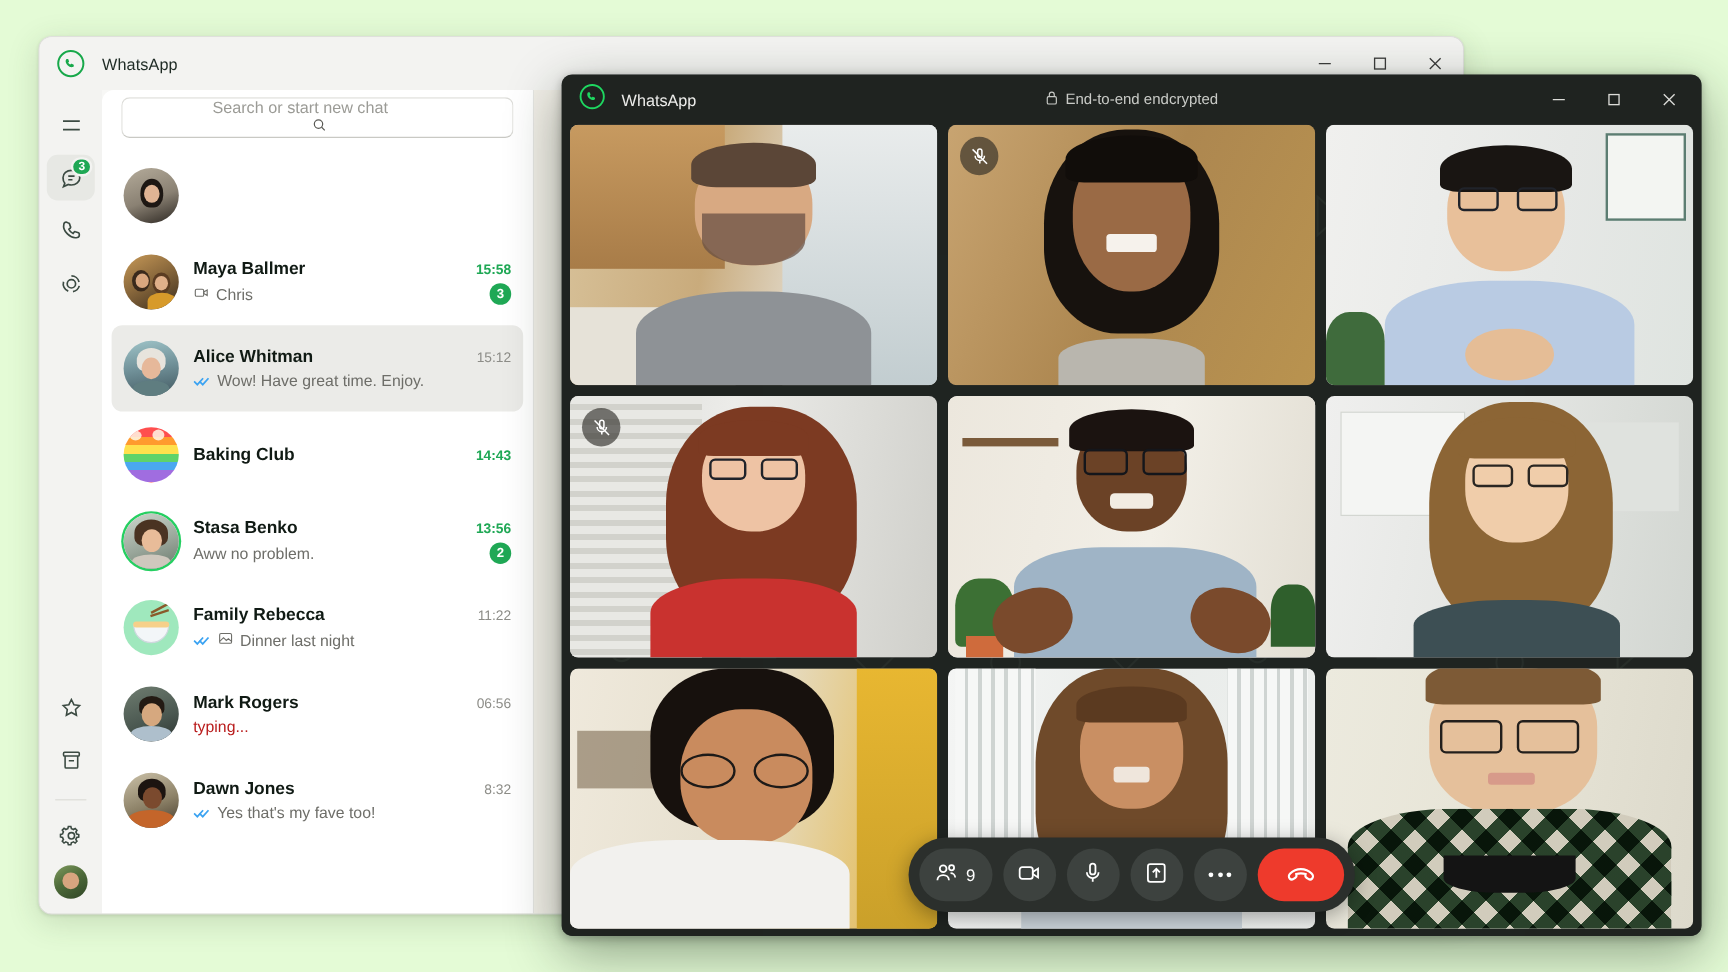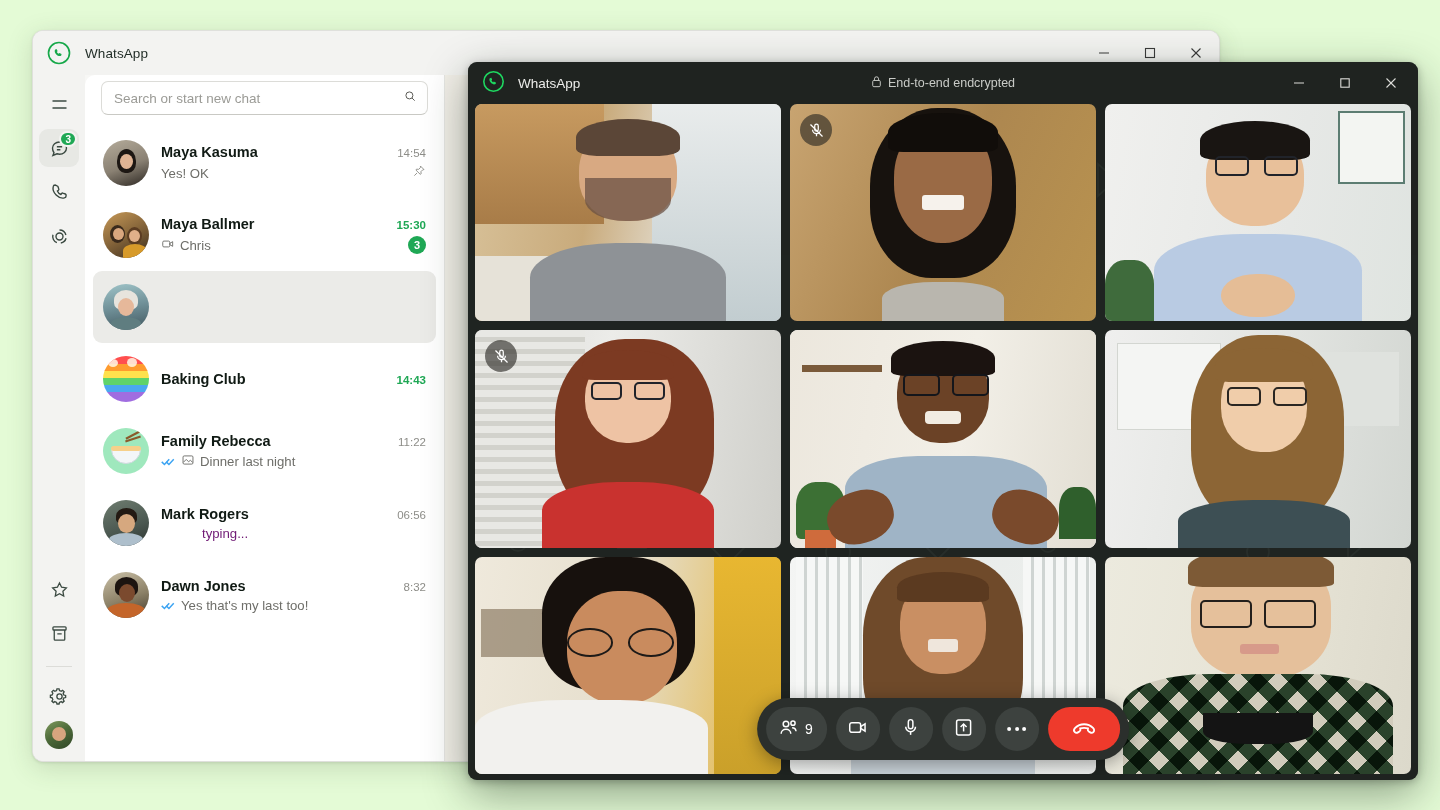--- a/index.html
+++ b/index.html
@@ -83,21 +83,21 @@
   .chat-head {
     padding: 16px 16px 8px 16px; display: flex; align-items: center; justify-content: space-between;
   }
   .chat-head h1 { font-size: 25px; font-weight: bold; color: #0f1a14; letter-spacing: -.2px; }
   .chat-head-actions { display: flex; gap: 18px; color: #2b3a33; }
   .chat-head-actions svg { width: 19px; height: 19px; }
 
   .search-wrap { padding: 6px 16px 10px; }
   .search-box {
     height: 34px; border: 1px solid #dcdcd8; border-bottom-color:#c9c9c4; border-radius: 7px;
-    display: flex; align-items: center; padding: 0 10px 0 12px; background: #fff;
+    display: flex; align-items: center; padding: 0 10px 0 12px; background: #fff; flex-direction: column;
   }
   .search-box input {
     flex: 1; border: none; outline: none; font-size: 13.5px; color: #3d3d3d;
     font-family: "Liberation Sans", sans-serif; background: transparent;
   }
   .search-box input::placeholder { color: #9b9b96; }
   .search-box svg { width: 14px; height: 14px; color: #5a5a55; }
 
   .chat-list { flex: 1; overflow: hidden; padding: 2px 8px 0; }
   .chat-item {
@@ -110,21 +110,21 @@
     overflow: hidden; background: #cfcfcf;
   }
   .avatar.ringed { box-shadow: 0 0 0 2px #25cf61; }
   .chat-main { flex: 1; min-width: 0; }
   .chat-row1 { display: flex; align-items: baseline; justify-content: space-between; }
   .chat-name { font-size: 14.5px; font-weight: bold; color: #101a14; }
   .chat-time { font-size: 11.5px; color: #8d8d88; flex: none; margin-left: 8px; }
   .chat-time.unread { color: #1fa855; font-weight: bold; }
   .chat-row2 { display: flex; align-items: center; justify-content: space-between; margin-top: 4px; }
   .chat-msg { font-size: 13.2px; color: #6e6e69; display: flex; align-items: center; gap: 5px; min-width:0; }
-  .chat-msg.typing { color: #701a75; margin-left: 41px; }
+  .chat-msg.typing { color: #b91c1c; }
   .chat-msg svg { width: 14px; height: 14px; flex: none; }
   .ticks { color: #3ba3f2; display: inline-flex; }
   .ticks svg { width: 15px; height: 11px; }
   .chat-meta { display: flex; align-items: center; gap: 7px; flex: none; }
   .badge {
     min-width: 18px; height: 18px; border-radius: 9px; background: #1fa855; color: #fff;
     font-size: 11px; font-weight: bold; display: flex; align-items: center; justify-content: center;
     padding: 0 5px;
   }
   .mention { color: #1fa855; font-size: 14px; font-weight: bold; line-height: 1; }
@@ -301,51 +301,34 @@
           </div>
         </div>
 
         <div class="chat-list">
 
           <div class="chat-item">
             <div class="avatar" style="background:linear-gradient(160deg,#b5ac9b 0%,#8a8173 55%,#2b2621 100%)">
               <span style="position:absolute;left:14px;top:9px;width:19px;height:24px;border-radius:50% 50% 42% 42%;background:#1d1713"></span>
               <span style="position:absolute;left:17px;top:14px;width:13px;height:15px;border-radius:50%;background:#e0b494"></span>
             </div>
-            <div class="chat-main">
-              <div class="chat-row1">
-                <span class="chat-name">Maya Kasuma</span>
-                <span class="chat-time">14:54</span>
-              </div>
-              <div class="chat-row2">
-                <span class="chat-msg">
-                    <span>Yes! OK</span>
-                  </span>
-                <span class="chat-meta">
-                  <span class="pin"><svg viewBox="0 0 24 24" fill="none" stroke="currentColor" stroke-width="1.6">
-                        <path d="M14.5 3.5l6 6-2.2.6-3 3 .4 3.6-1.6 1-7.3-7.3 1-1.6 3.6.4 3-3z"></path>
-                        <line x1="8.5" y1="15.5" x2="4" y2="20"></line>
-                      </svg></span>
-                </span>
-              </div>
-            </div>
           </div>
 
           <div class="chat-item">
             <div class="avatar" style="background:linear-gradient(150deg,#c89a58 0%,#8c6a3d 45%,#3a2c1c 100%)">
               <span style="position:absolute;left:7px;top:13px;width:15px;height:18px;border-radius:50%;background:#3a2a1c"></span>
               <span style="position:absolute;left:10px;top:16px;width:11px;height:12px;border-radius:50%;background:#d9a77f"></span>
               <span style="position:absolute;left:24px;top:15px;width:15px;height:18px;border-radius:50%;background:#5b3c22"></span>
               <span style="position:absolute;left:26px;top:18px;width:11px;height:12px;border-radius:50%;background:#e0b08a"></span>
               <span style="position:absolute;left:20px;bottom:0;width:24px;height:14px;border-radius:50% 50% 0 0;background:#d79a2a"></span>
             </div>
             <div class="chat-main">
               <div class="chat-row1">
                 <span class="chat-name">Maya Ballmer</span>
-                <span class="chat-time unread">15:30</span>
+                <span class="chat-time unread">15:58</span>
               </div>
               <div class="chat-row2">
                 <span class="chat-msg">
                   <span><svg viewBox="0 0 24 24" fill="none" stroke="currentColor" stroke-width="1.6">
                         <rect x="3" y="7" width="12" height="10" rx="2"></rect>
                         <path d="M15 11l5-3v8l-5-3z"></path>
                       </svg></span>
                   <span>Chris</span>
                 </span>
                 <span class="chat-meta">
@@ -354,35 +337,74 @@
               </div>
             </div>
           </div>
 
           <div class="chat-item selected">
             <div class="avatar" style="background:linear-gradient(170deg,#9fc4c8 0%,#6f8f97 50%,#41575f 100%)">
               <span style="position:absolute;left:11px;top:6px;width:24px;height:20px;border-radius:50% 50% 35% 35%;background:#e7e4dd"></span>
               <span style="position:absolute;left:15px;top:14px;width:16px;height:18px;border-radius:50%;background:#e6b89a"></span>
               <span style="position:absolute;left:8px;bottom:0;width:30px;height:13px;border-radius:50% 50% 0 0;background:#5f7d80"></span>
             </div>
+            <div class="chat-main">
+              <div class="chat-row1">
+                <span class="chat-name">Alice Whitman</span>
+                <span class="chat-time">15:12</span>
+              </div>
+              <div class="chat-row2">
+                <span class="chat-msg">
+                  <span class="ticks">
+                      <svg viewBox="0 0 20 14" fill="none" stroke="currentColor" stroke-width="1.9">
+                        <path d="M1 7.5l3.6 3.6L11 4"></path>
+                        <path d="M7 7.5l3.6 3.6L17 4"></path>
+                      </svg>
+                    </span>
+                  <span>Wow! Have great time. Enjoy.</span>
+                </span>
+                <span class="chat-meta"></span>
+              </div>
+            </div>
           </div>
 
           <div class="chat-item">
             <div class="avatar" style="background:repeating-linear-gradient(180deg,#ff4e4e 0 8px,#ff9b2e 8px 15px,#ffe14d 15px 22px,#5fd36a 22px 29px,#4aa8f0 29px 36px,#a06de0 36px 46px)">
               <span style="position:absolute;left:5px;top:3px;width:10px;height:8px;border-radius:50%;background:#fff8e6;opacity:.85"></span>
               <span style="position:absolute;left:24px;top:2px;width:10px;height:9px;border-radius:50%;background:#fff8e6;opacity:.85"></span>
             </div>
             <div class="chat-main">
               <div class="chat-row1">
                 <span class="chat-name">Baking Club</span>
                 <span class="chat-time unread">14:43</span>
               </div>
             </div>
           </div>
 
+          <div class="chat-item">
+            <div class="avatar ringed" style="background:linear-gradient(160deg,#cfd6cd 0%,#9aa79b 55%,#6b7a6d 100%)">
+              <span style="position:absolute;left:9px;top:5px;width:28px;height:22px;border-radius:50% 50% 30% 30%;background:#4a3322"></span>
+              <span style="position:absolute;left:15px;top:13px;width:17px;height:19px;border-radius:50%;background:#e8bc99"></span>
+              <span style="position:absolute;left:7px;bottom:0;width:32px;height:12px;border-radius:50% 50% 0 0;background:#cfc8bd"></span>
+            </div>
+            <div class="chat-main">
+              <div class="chat-row1">
+                <span class="chat-name">Stasa Benko</span>
+                <span class="chat-time unread">13:56</span>
+              </div>
+              <div class="chat-row2">
+                <span class="chat-msg">
+                    <span>Aww no problem.</span>
+                  </span>
+                <span class="chat-meta">
+                  <span class="badge">2</span>
+                </span>
+              </div>
+            </div>
+          </div>
 
           <div class="chat-item">
             <div class="avatar" style="background:#9fe8bd">
               <span style="position:absolute;left:8px;top:20px;width:30px;height:16px;border-radius:0 0 15px 15px;background:#f3f6f8;border:1.5px solid #cfd8de"></span>
               <span style="position:absolute;left:8px;top:18px;width:30px;height:5px;border-radius:3px;background:#f6d08a"></span>
               <span style="position:absolute;left:22px;top:6px;width:16px;height:2px;background:#8a5a2b;transform:rotate(-28deg)"></span>
               <span style="position:absolute;left:22px;top:10px;width:16px;height:2px;background:#8a5a2b;transform:rotate(-18deg)"></span>
             </div>
             <div class="chat-main">
               <div class="chat-row1">
@@ -440,21 +462,21 @@
                 <span class="chat-time">8:32</span>
               </div>
               <div class="chat-row2">
                 <span class="chat-msg">
                   <span class="ticks">
                       <svg viewBox="0 0 20 14" fill="none" stroke="currentColor" stroke-width="1.9">
                         <path d="M1 7.5l3.6 3.6L11 4"></path>
                         <path d="M7 7.5l3.6 3.6L17 4"></path>
                       </svg>
                     </span>
-                  <span>Yes that's my last too!</span>
+                  <span>Yes that's my fave too!</span>
                 </span>
                 <span class="chat-meta"></span>
               </div>
             </div>
           </div>
 
         </div>
       </div>
 
       <div class="conv-pane">

